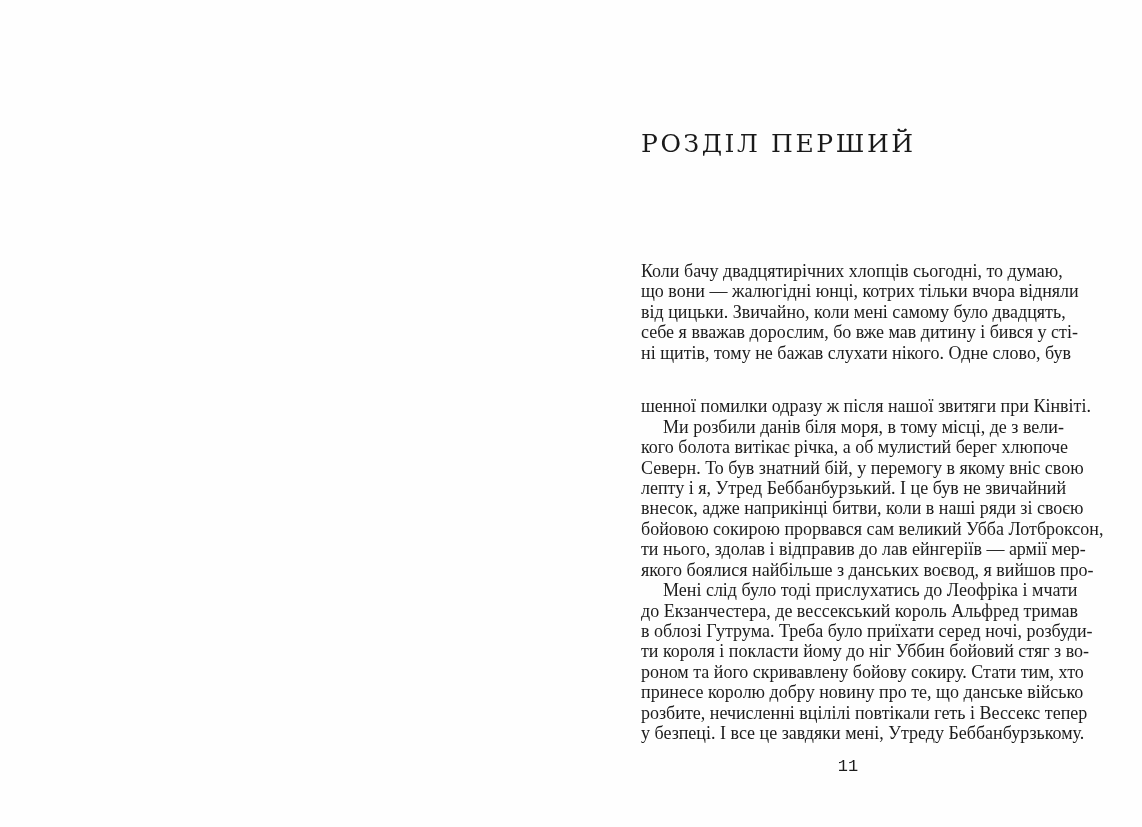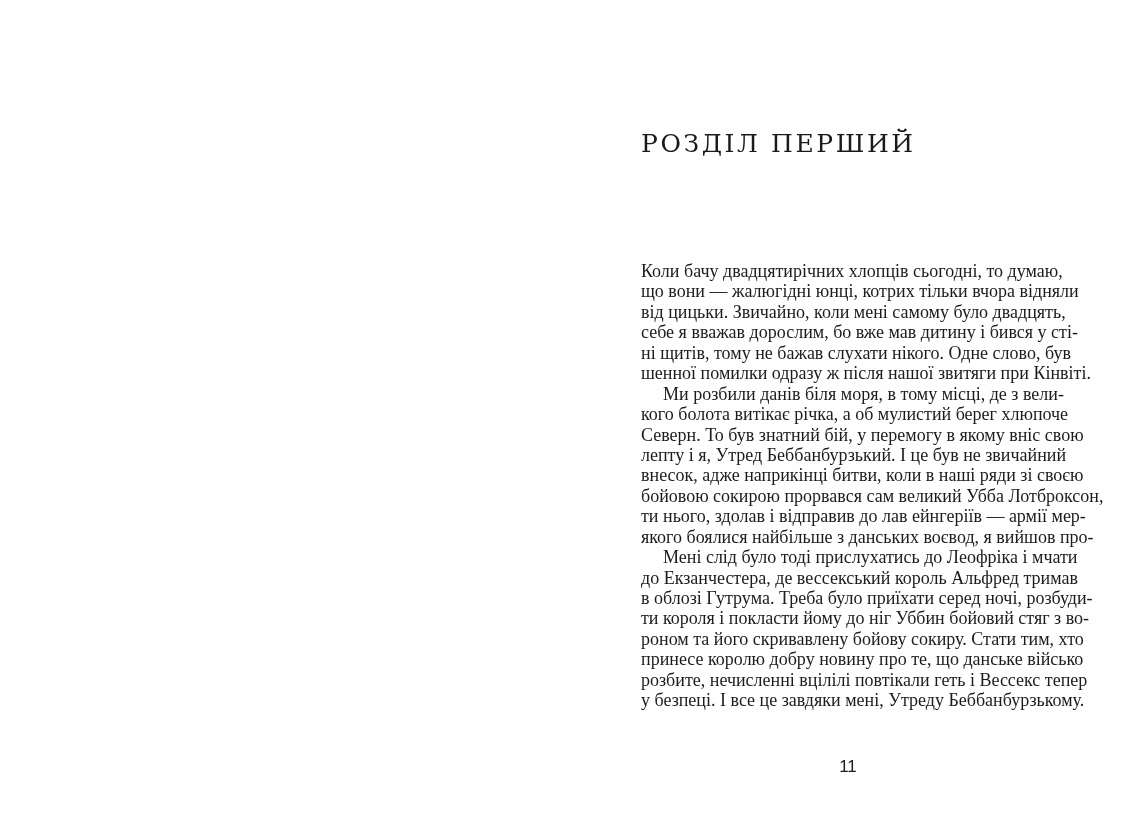--- a/index.html
+++ b/index.html
@@ -60,31 +60,32 @@
     .body-text .line {
       display: block;
       height: 20.45px;
       white-space: nowrap;
       text-align: justify;
       text-align-last: justify;
       overflow: visible;
     }
     .body-text .line.last {
       text-align-last: left;
+      margin-top: 33px;
     }
     .body-text .line.indent {
       padding-left: 22px;
     }
     .page-number {
       position: absolute;
       left: 641px;
       width: 414px;
       top: 757px;
       text-align: center;
-      font-family: Liberation Sans, sans-serif;
+      font-family: Liberation Mono, monospace;
       font-size: 17px;
       color: #1c1c1c;
     }
   </style>
 </head>
 <body>
 
 <div class="spread">
   <div class="page-left"></div>
   <div class="page-right"></div>

